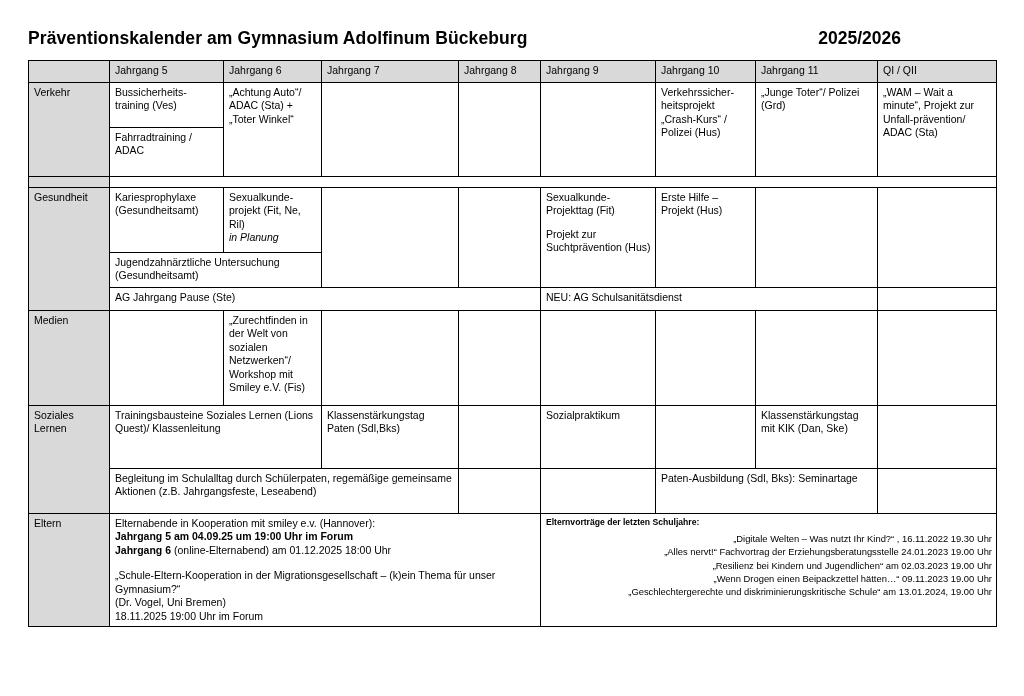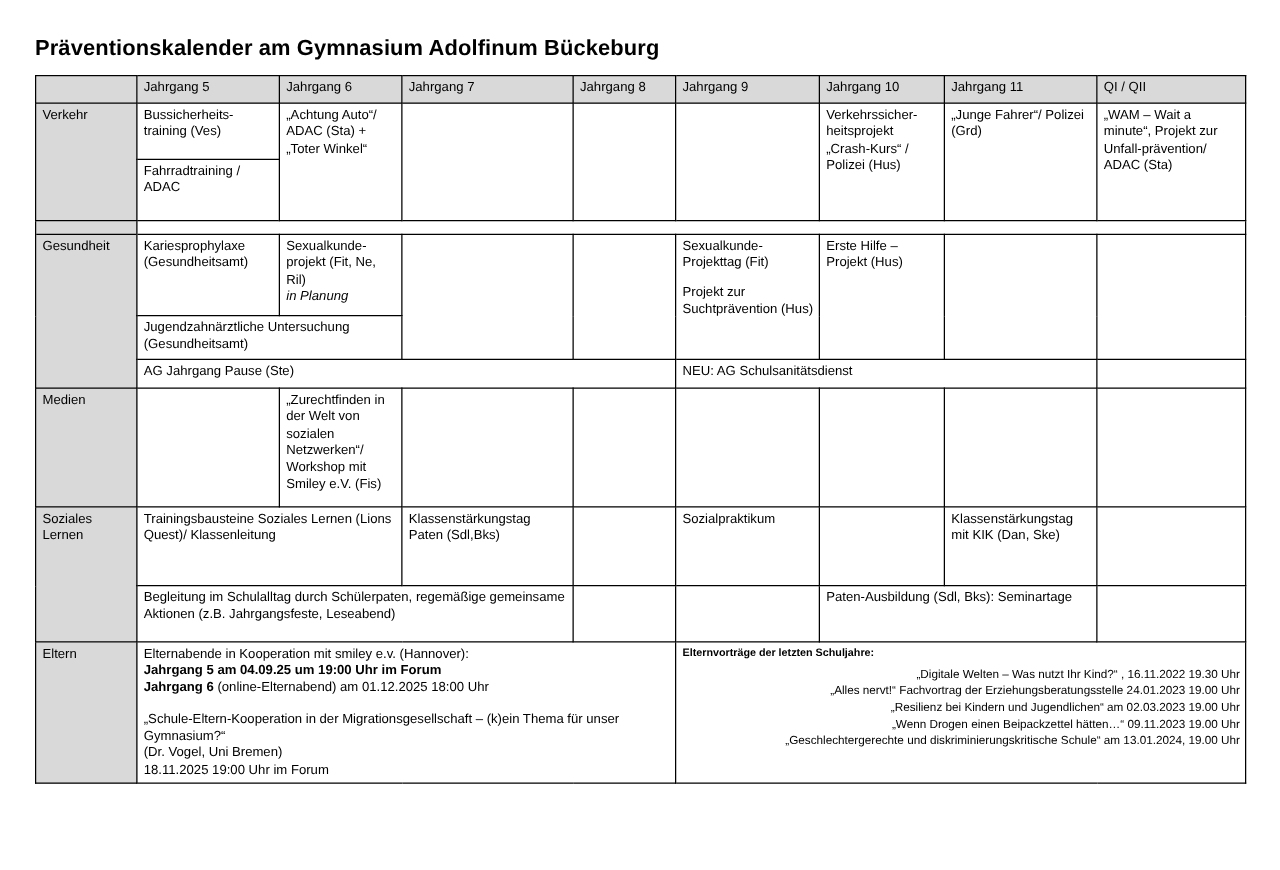--- a/index.html
+++ b/index.html
@@ -113,20 +113,21 @@
     padding: 0;
   }
 </style>
 </head>
 <body>
 
 <div class="page">
 
   <div class="title-row">
     <div class="doc-title">Präventionskalender am Gymnasium Adolfinum Bückeburg</div>
+    <div class="doc-year">2025/2026</div>
   </div>
 
   <table class="cal">
     <colgroup>
       <col style="width:81px">
       <col style="width:114px">
       <col style="width:98px">
       <col style="width:137px">
       <col style="width:82px">
       <col style="width:115px">
@@ -152,21 +153,21 @@
     <tbody>
 
       <tr>
         <td class="rowlabel" rowspan="2">Verkehr</td>
         <td style="height:38px">Bussicherheits-training (Ves)</td>
         <td rowspan="2">„Achtung Auto“/ ADAC (Sta) + „Toter Winkel“</td>
         <td rowspan="2"></td>
         <td rowspan="2"></td>
         <td rowspan="2"></td>
         <td rowspan="2">Verkehrssicher-heitsprojekt „Crash-Kurs“ / Polizei (Hus)</td>
-        <td rowspan="2">„Junge Fahrer“/ Polizei (Grd)</td>
+        <td rowspan="2">„Junge Toter“/ Polizei (Grd)</td>
         <td rowspan="2">„WAM – Wait a minute“, Projekt zur Unfall-prävention/ ADAC (Sta)</td>
       </tr>
       <tr>
         <td style="height:42px">Fahrradtraining / ADAC</td>
       </tr>
 
       <tr class="spacer-row">
         <td class="shade" style="border-top:none;border-bottom:none"></td>
         <td colspan="8"></td>
       </tr>

